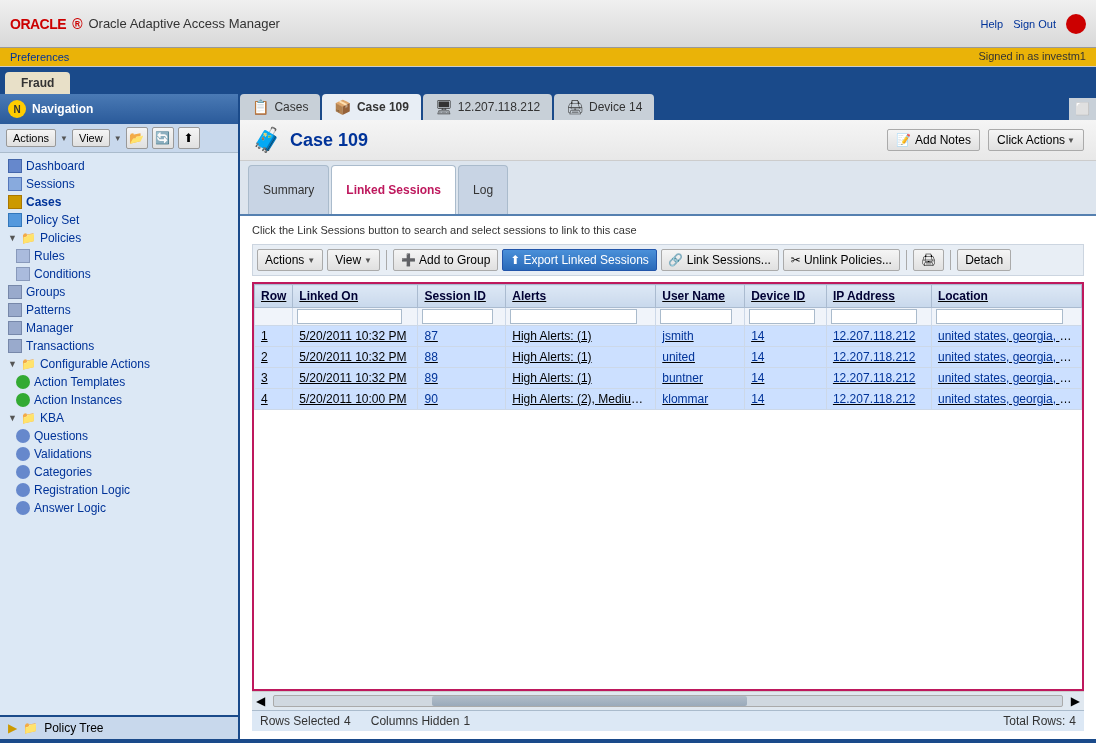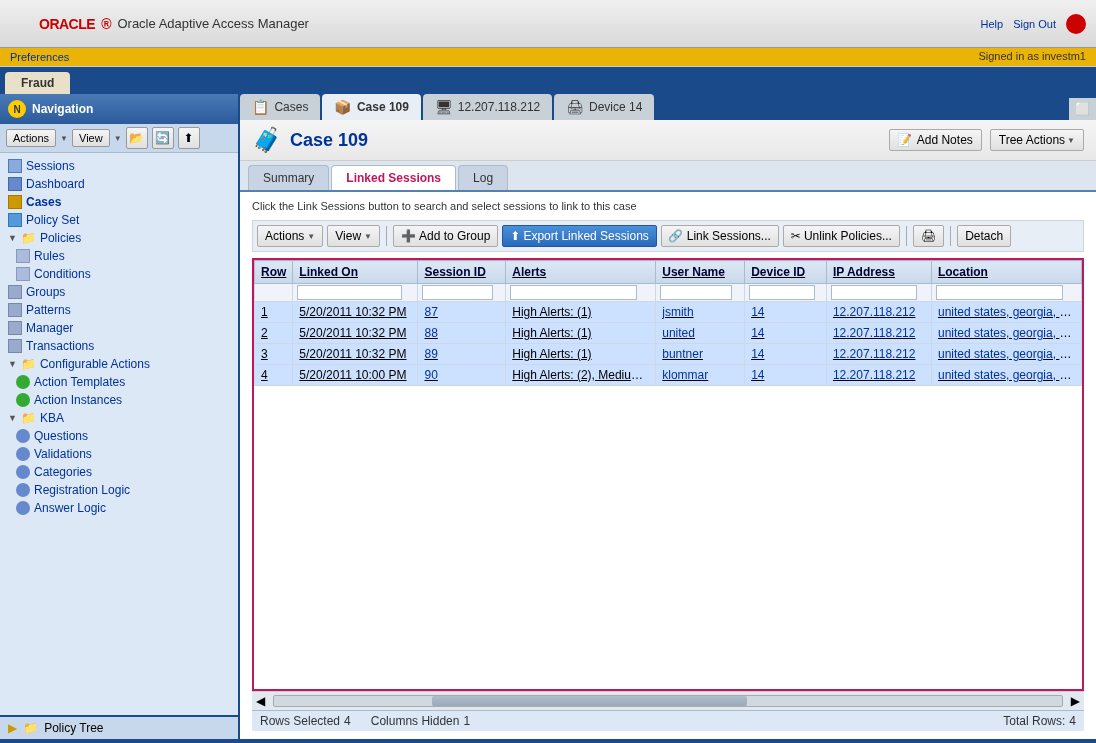--- a/index.html
+++ b/index.html
@@ -11,21 +11,20 @@
       height: 48px;
       display: flex;
       align-items: center;
       padding: 0 10px;
       border-bottom: 1px solid #999;
     }
     .oracle-logo {
       display: flex;
       align-items: center;
       gap: 6px;
-      margin-left: 29px;
     }
     .oracle-red { color: #cc0000; font-weight: bold; font-size: 14px; letter-spacing: -0.5px; }
     .oracle-tagline { color: #333; font-size: 13px; }
     .top-right-links {
       margin-left: auto;
       display: flex;
       align-items: center;
       gap: 10px;
     }
     .top-right-links a { color: #003399; text-decoration: none; font-size: 11px; }
@@ -246,21 +245,21 @@
 
     
     .sub-tabs {
       display: flex;
       background: #dde5ee;
       padding: 4px 8px 0 8px;
       gap: 2px;
       border-bottom: 2px solid #5580b0;
     }
     .sub-tab {
-      padding: 5px 14px;
+      padding: 17px 14px;
       border-radius: 4px 4px 0 0;
       cursor: pointer;
       font-size: 12px;
       background: #c8d4e4;
       color: #333;
       border: 1px solid #aabbcc;
       border-bottom: none;
     }
     .sub-tab.active {
       background: #ffffff;
@@ -438,26 +437,26 @@
       <span class="dropdown-arrow">▼</span>
       <button>View</button>
       <span class="dropdown-arrow">▼</span>
       <div class="sidebar-icon-btn">📂</div>
       <div class="sidebar-icon-btn">🔄</div>
       <div class="sidebar-icon-btn">⬆</div>
     </div>
     <div class="sidebar-nav">
 
       <div class="nav-item">
+        <span class="icon-dashboard"></span>
+        <span>Dashboard</span>
+      </div>
+      <div class="nav-item">
         <span class="icon-sessions"></span>
         <span>Sessions</span>
-      </div>
-      <div class="nav-item">
-        <span class="icon-dashboard"></span>
-        <span>Dashboard</span>
       </div>
       <div class="nav-item">
         <span class="icon-cases"></span>
         <strong><span>Cases</span></strong>
       </div>
       <div class="nav-item">
         <span class="icon-policy"></span>
         <span>Policy Set</span>
       </div>
       <div class="nav-item">
@@ -559,21 +558,21 @@
 
     <div class="case-header">
       <span class="case-icon">🧳</span>
       <span class="case-title">Case 109</span>
       <div class="case-actions">
         <button class="add-notes-btn">
           <span>📝</span>
           <span>Add Notes</span>
         </button>
         <button class="more-actions-btn">
-          <span>Tree Actions</span>
+          <span>Click Actions</span>
           <span class="dropdown-arrow">▼</span>
         </button>
       </div>
     </div>
 
     <div class="sub-tabs">
       <div class="sub-tab">Summary</div>
       <div class="sub-tab active">Linked Sessions</div>
       <div class="sub-tab">Log</div>
     </div>

